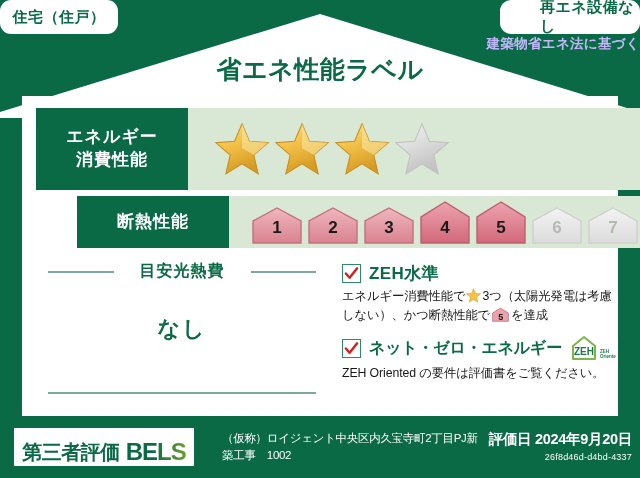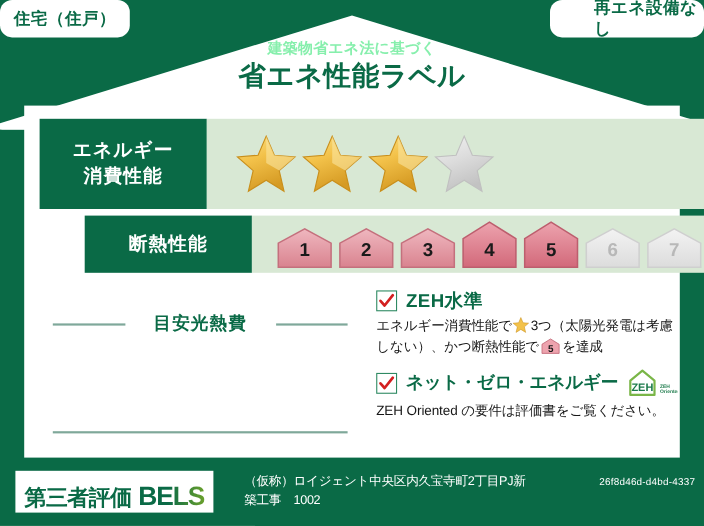--- a/index.html
+++ b/index.html
@@ -43,22 +43,23 @@
   }
   #tag-left{ left:0; width:118px; }
   #tag-right{ right:0; width:140px;padding-left:40px; }
 
   
   .heading{
     position:absolute; left:0; right:0; top:36px;
     text-align:center; z-index:5;
   }
   .heading .sub{
-    font-size:13.5px; font-weight:bold; color:#86efac; letter-spacing:0.3px;
+    font-size:13.5px; font-weight:bold; color:#c4b5fd; letter-spacing:0.3px;
     line-height:1.2;
+    text-align:right;
   }
   .heading .main{
     font-size:25px; font-weight:bold; color:#0a6a46; letter-spacing:0.5px;
     margin-top:3px; line-height:1.15;
   }
 
   
   #card{
     position:absolute;
     left:22px; top:96px; width:596px; height:320px;
@@ -115,21 +116,21 @@
   
   #lower{
     position:absolute; left:0; top:160px; width:596px; height:160px;
     display:flex;
   }
   #cost-panel{ width:320px; position:relative; padding:0 26px; }
   #zeh-panel { flex:1; position:relative; padding-right:0; }
 
   .cost-title-line{
     display:flex; align-items:center; gap:26px;
-    margin-top:28px;
+    margin-top:5px;
     justify-content:space-between;
   }
   .cost-title-line .rule{
     flex:1; height:2px; background:#7fa89a;
   }
   .cost-title{
     font-size:16px; font-weight:bold; color:#0a6a46; letter-spacing:1px;
     white-space:nowrap;
   }
   .cost-value{
@@ -337,20 +338,21 @@
     </div>
 
     <div id="lower">
 
       <div id="cost-panel">
         <div class="cost-title-line">
           <div class="rule"></div>
           <div class="cost-title">目安光熱費</div>
           <div class="rule"></div>
         </div>
+        <div class="cost-value">なし</div>
         <div class="cost-bottom-rule"></div>
       </div>
 
       <div id="zeh-panel">
 
         <div class="zeh-head">
           <div class="chk">
             <svg viewBox="0 0 16 16" aria-hidden="true">
               <path d="M2 8 L6 12.5 L14 2.5" fill="none" stroke="#d32020" stroke-width="2.6" stroke-linecap="round" stroke-linejoin="round"></path>
             </svg>
@@ -388,17 +390,21 @@
     </div>
   </div>
 
   <div id="footer">
     <div id="bels-chip">
       <span class="jp">第三者評価</span>
       <span class="en">BELS</span>
     </div>
     <div id="prop-name">（仮称）ロイジェント中央区内久宝寺町2丁目PJ新築工事　1002</div>
     <div id="eval-block">
+      <div id="eval-date">
+        <span>評価日</span>
+        <span>2024年9月20日</span>
+      </div>
       <div id="eval-id">26f8d46d-d4bd-4337</div>
     </div>
   </div>
 
 </div>
 
 </body></html>

